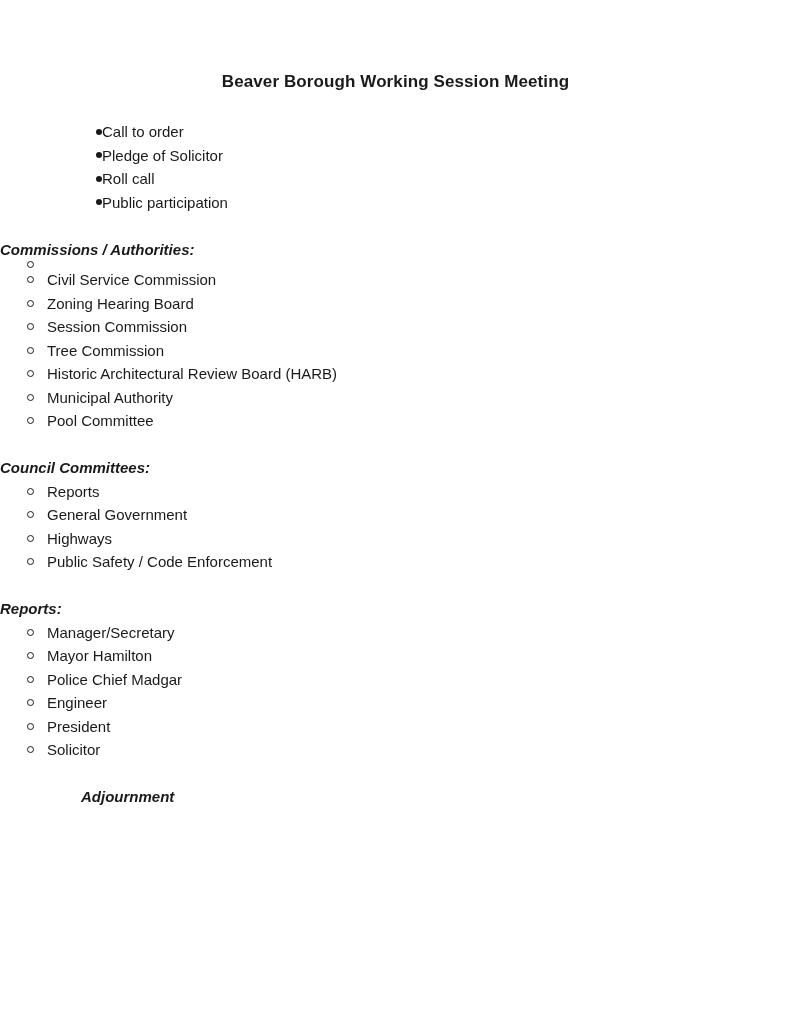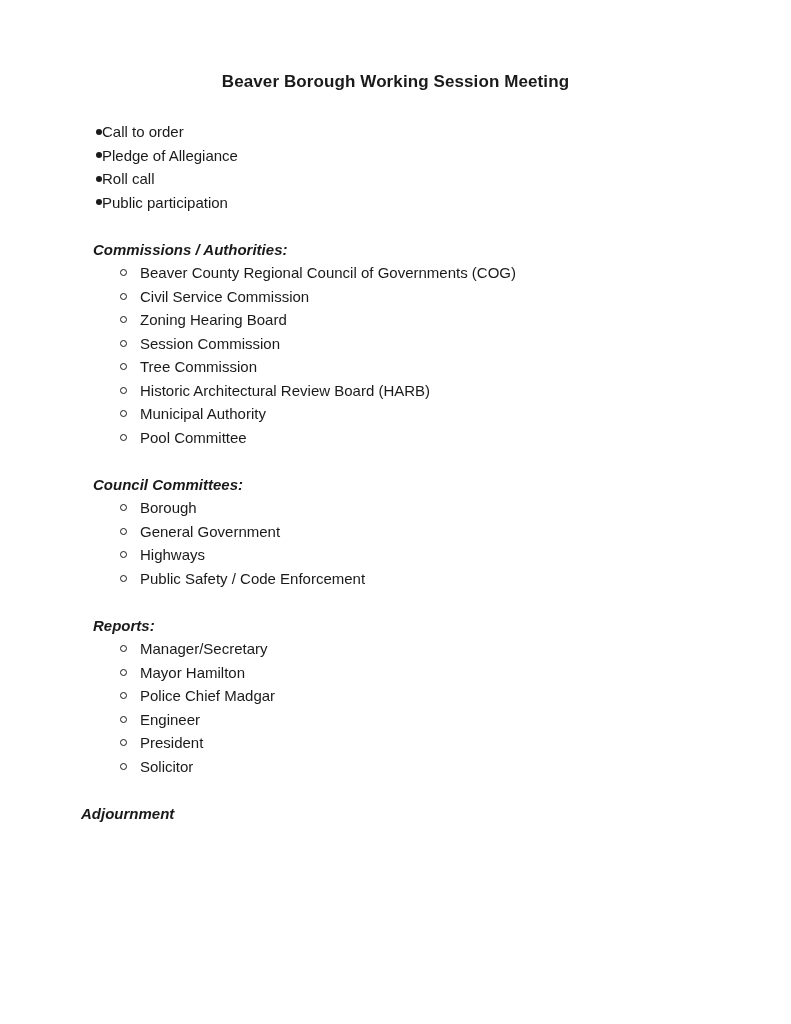--- a/index.html
+++ b/index.html
@@ -31,21 +31,21 @@
   li { display: flex; align-items: center; line-height: 23.5px; font-size: 15px; }
   .list-l1 { margin-left: 93px; margin-top: 28px; }
   .list-l1 .bullet {
     width: 6px; height: 6px;
     margin-left: 3px;
     border-radius: 50%;
     background: #1a1a1a;
     flex: 0 0 auto;
   }
   .list-l1 .txt { }
-  .section { margin-left: 93px; }
+  .section { }
   .section-heading, .closing-heading {
     margin: 23.5px 0 0 0;
     font-size: 15px;
     font-weight: bold;
     font-style: italic;
     line-height: 23.5px;
   }
   .closing-heading { margin-left: 81px; }
   .list-l2 { margin-left: 27px; }
   .list-l2 .bullet {
@@ -67,38 +67,37 @@
     <h1 class="doc-title">Beaver Borough Working Session Meeting</h1>
   </header>
 
   <ul class="list-l1">
     <li>
       <span class="bullet"></span>
       <span class="txt">Call to order</span>
     </li>
     <li>
       <span class="bullet"></span>
-      <span class="txt">Pledge of Allegiance</span>
+      <span class="txt">Pledge of Solicitor</span>
     </li>
     <li>
       <span class="bullet"></span>
       <span class="txt">Roll call</span>
     </li>
     <li>
       <span class="bullet"></span>
       <span class="txt">Public participation</span>
     </li>
   </ul>
 
   <section class="section">
     <h2 class="section-heading">Commissions / Authorities:</h2>
     <ul class="list-l2">
       <li>
         <span class="bullet"></span>
-        <span class="txt">Beaver County Regional Council of Governments (COG)</span>
       </li>
       <li>
         <span class="bullet"></span>
         <span class="txt">Civil Service Commission</span>
       </li>
       <li>
         <span class="bullet"></span>
         <span class="txt">Zoning Hearing Board</span>
       </li>
       <li>
@@ -122,21 +121,21 @@
         <span class="txt">Pool Committee</span>
       </li>
     </ul>
   </section>
 
   <section class="section">
     <h2 class="section-heading">Council Committees:</h2>
     <ul class="list-l2">
       <li>
         <span class="bullet"></span>
-        <span class="txt">Borough</span>
+        <span class="txt">Reports</span>
       </li>
       <li>
         <span class="bullet"></span>
         <span class="txt">General Government</span>
       </li>
       <li>
         <span class="bullet"></span>
         <span class="txt">Highways</span>
       </li>
       <li>

